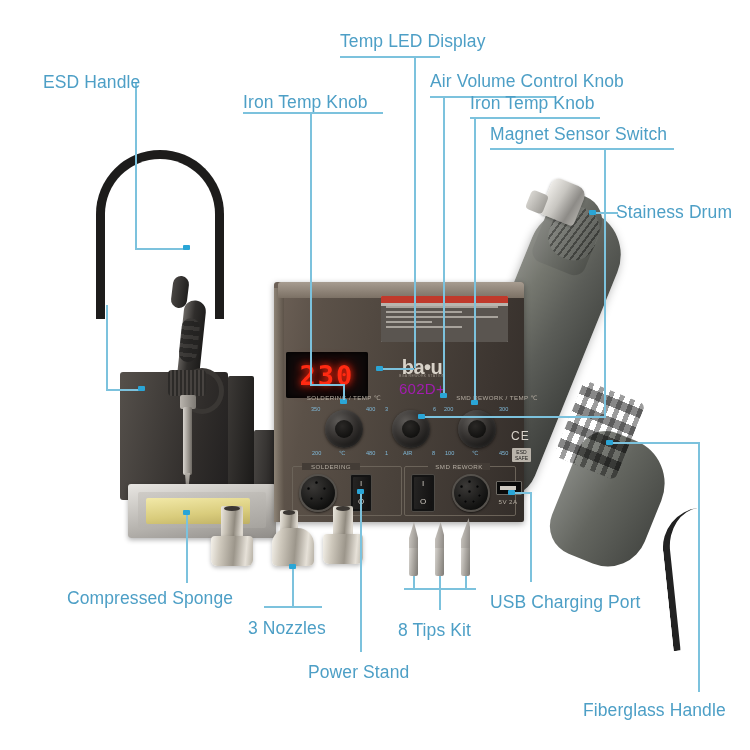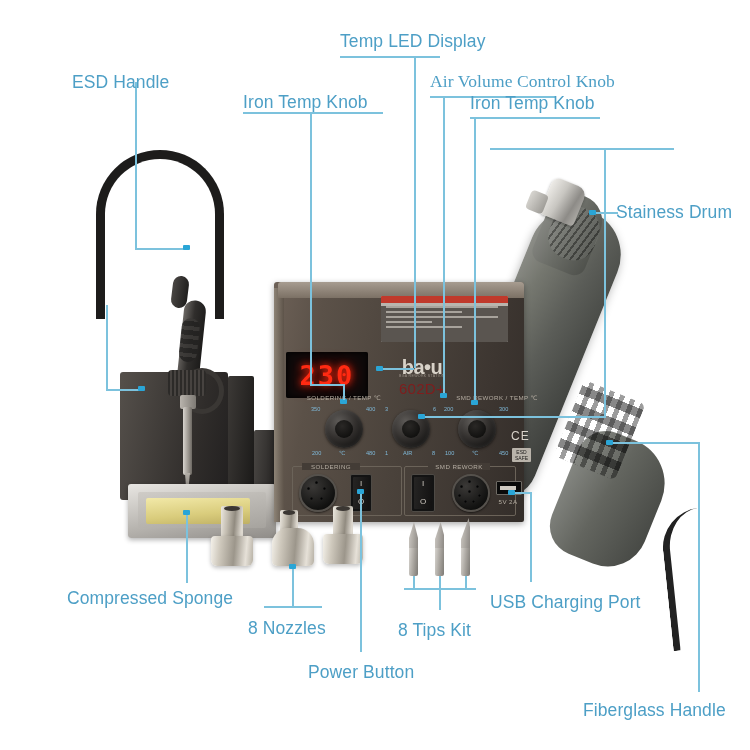--- a/index.html
+++ b/index.html
@@ -49,21 +49,21 @@
        text-shadow:0 0 7px #ff2a12,0 0 15px #b51200;}
   #led1{left:286px;top:352px;width:82px;height:46px;}
   #led2{left:455px;top:352px;width:82px;height:38px;}
 
   
   #brand{position:absolute;left:389px;top:356px;width:66px;text-align:center;
      color:#d8d2c8;font-size:20px;font-weight:bold;letter-spacing:-.5px;}
   #brandsub{position:absolute;left:386px;top:374px;width:72px;text-align:center;
      color:#9b9288;font-size:3.6px;letter-spacing:.3px;}
   #model{position:absolute;left:386px;top:380px;width:72px;text-align:center;
-     color:#7f1d1d;font-size:15px;letter-spacing:.3px;}
+     color:#a21caf;font-size:15px;letter-spacing:.3px;}
 
   
   .cap{position:absolute;color:#b4aca1;font-size:6.2px;letter-spacing:.4px;text-align:center;}
   .kcap{position:absolute;color:#7fb8d8;font-size:5.6px;}
 
   
   .knob{position:absolute;border-radius:50%;
      background:radial-gradient(circle at 36% 30%,#5d5a57 0%,#34312f 45%,#171615 78%,#0b0a0a 100%);
      box-shadow:0 1px 3px rgba(0,0,0,.6),inset 0 0 4px rgba(255,255,255,.12);}
   .knob::after{content:"";position:absolute;left:26%;top:26%;width:48%;height:48%;
@@ -386,39 +386,40 @@
   <div class="dot" style="left:357px;top:489px;"></div>
 
   <div class="ln v" style="left:530px;top:492px;height:90px;"></div>
   <div class="ln h" style="left:513px;top:492px;width:18px;"></div>
   <div class="dot" style="left:508px;top:490px;"></div>
 
   <div class="ln h" style="left:612px;top:442px;width:88px;"></div>
   <div class="ln v" style="left:698px;top:442px;height:250px;"></div>
   <div class="dot" style="left:606px;top:440px;"></div>
 
-  <div class="lbl" style="left:72px;top:72px;">ESD Handle</div>
+  <div class="lbl" style="left:43px;top:72px;">ESD Handle</div>
 
 
   <div class="lbl" style="left:243px;top:92px;">Iron Temp Knob</div>
 
   <div class="lbl" style="left:340px;top:31px;">Temp LED Display</div>
 
-  <div class="lbl" style="left:430px;top:71px;font-family:Liberation Serif, serif;">Air Volume Control Knob</div>
+  <div class="lbl" style="left:430px;top:71px;">Air Volume Control Knob</div>
 
   <div class="lbl" style="left:470px;top:93px;">Iron Temp Knob</div>
 
+  <div class="lbl" style="left:490px;top:124px;">Magnet Sensor Switch</div>
 
   <div class="lbl" style="left:616px;top:202px;">Stainess Drum</div>
 
   <div class="lbl" style="left:67px;top:588px;">Compressed Sponge</div>
 
-  <div class="lbl" style="left:248px;top:618px;">8 Nozzles</div>
+  <div class="lbl" style="left:248px;top:618px;">3 Nozzles</div>
 
   <div class="lbl" style="left:398px;top:620px;">8 Tips Kit</div>
 
-  <div class="lbl" style="left:308px;top:662px;">Power Button</div>
+  <div class="lbl" style="left:308px;top:662px;">Power Stand</div>
 
   <div class="lbl" style="left:583px;top:700px;">Fiberglass Handle</div>
 
   <div class="lbl" style="left:490px;top:592px;">USB Charging Port</div>
 
 </div>
 
 </body></html>

